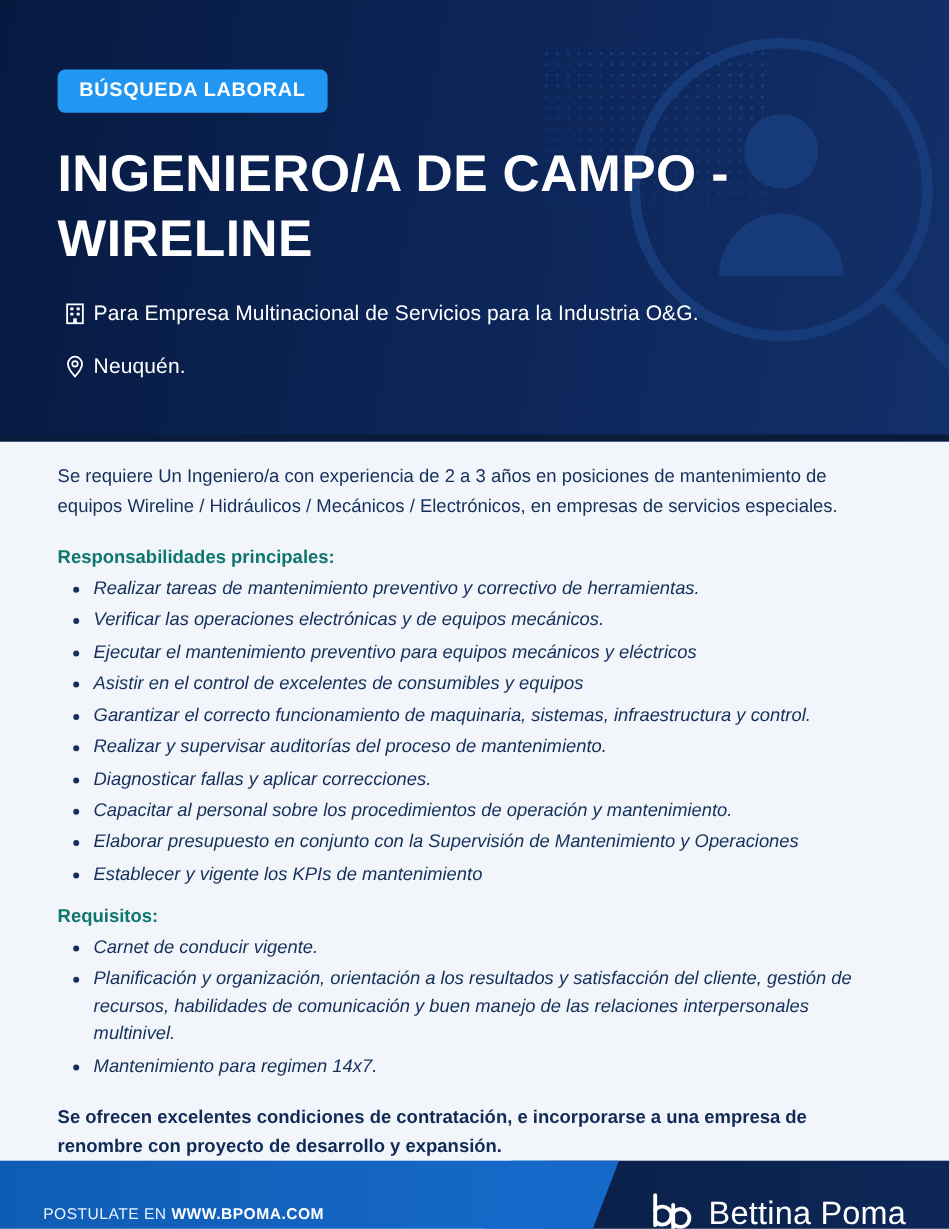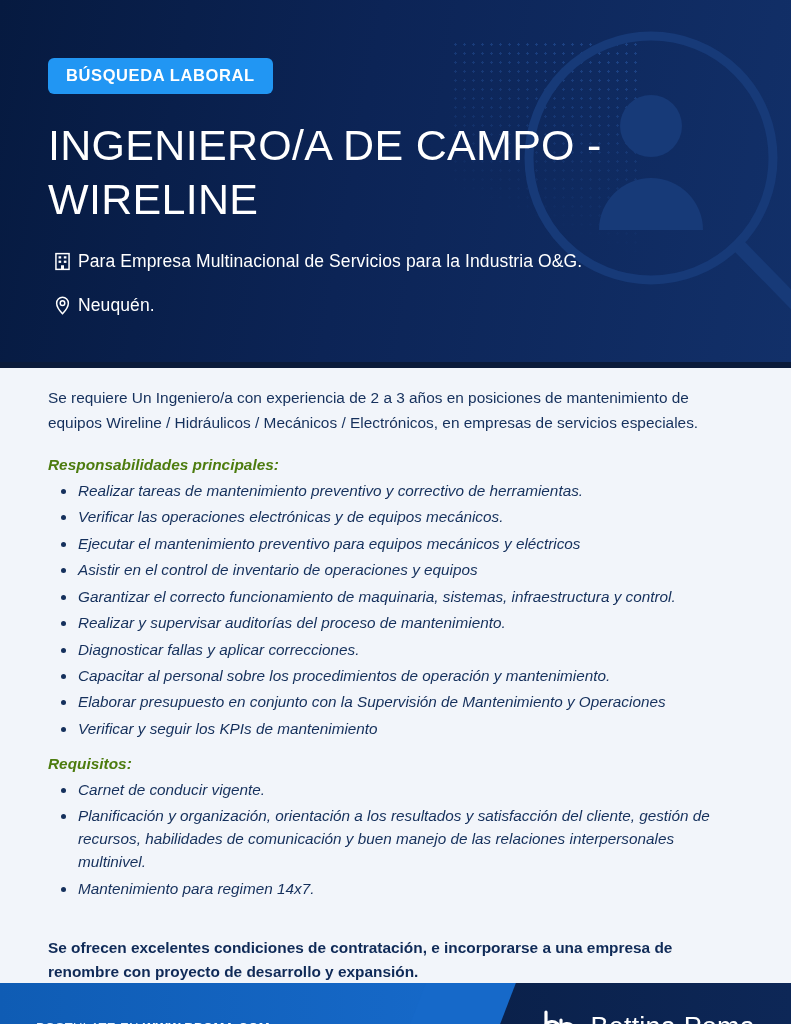--- a/index.html
+++ b/index.html
@@ -75,21 +75,21 @@
   }
 
   .job-title {
     position: absolute;
     left: 48px;
     top: 118px;
     width: 620px;
     color: #ffffff;
     font-size: 43px;
     line-height: 1.26;
-    font-weight: normal;
+    font-weight: bold;
     letter-spacing: .3px;
   }
 
   .meta {
     position: absolute;
     left: 50px;
     top: 248px;
     width: 660px;
     color: #ffffff;
   }
@@ -121,23 +121,22 @@
   }
   .intro {
     font-size: 15.4px;
     line-height: 1.62;
     color: #15305c;
     margin-bottom: 20px;
   }
   .section-title {
     font-size: 15.4px;
     font-weight: bold;
-    color: #4d7c0f;
+    color: #0f766e;
     margin: 6px 0 6px 0;
-    font-style: italic;
   }
   ul.bullets {
     list-style: none;
     margin: 0 0 14px 0;
     padding: 0;
     font-style: italic;
   }
   ul.bullets li {
     position: relative;
     font-size: 15.3px;
@@ -154,21 +153,21 @@
     width: 5px;
     height: 5px;
     border-radius: 50%;
     background: #15305c;
   }
   .closing {
     font-size: 15.4px;
     font-weight: bold;
     line-height: 1.52;
     color: #0f2a57;
-    margin-top: 36px;
+    margin-top: 20px;
     max-width: 690px;
   }
 
   
   .footer {
     position: relative;
     height: 88px;
     flex: none;
     display: flex;
     overflow: hidden;
@@ -283,27 +282,27 @@
 
   <div class="content">
 
     <p class="intro">Se requiere Un Ingeniero/a con experiencia de 2 a 3 años en posiciones de mantenimiento de equipos Wireline / Hidráulicos / Mecánicos / Electrónicos, en empresas de servicios especiales.</p>
 
     <h2 class="section-title">Responsabilidades principales:</h2>
     <ul class="bullets">
       <li>Realizar tareas de mantenimiento preventivo y correctivo de herramientas.</li>
       <li>Verificar las operaciones electrónicas y de equipos mecánicos.</li>
       <li>Ejecutar el mantenimiento preventivo para equipos mecánicos y eléctricos</li>
-      <li>Asistir en el control de inventario de operaciones y equipos</li>
+      <li>Asistir en el control de excelentes de consumibles y equipos</li>
       <li>Garantizar el correcto funcionamiento de maquinaria, sistemas, infraestructura y control.</li>
       <li>Realizar y supervisar auditorías del proceso de mantenimiento.</li>
       <li>Diagnosticar fallas y aplicar correcciones.</li>
       <li>Capacitar al personal sobre los procedimientos de operación y mantenimiento.</li>
       <li>Elaborar presupuesto en conjunto con la Supervisión de Mantenimiento y Operaciones</li>
-      <li>Verificar y seguir los KPIs de mantenimiento</li>
+      <li>Establecer y vigente los KPIs de mantenimiento</li>
     </ul>
 
     <h2 class="section-title">Requisitos:</h2>
     <ul class="bullets">
       <li>Carnet de conducir vigente.</li>
       <li>Planificación y organización, orientación a los resultados y satisfacción del cliente, gestión de recursos, habilidades de comunicación y buen manejo de las relaciones interpersonales multinivel.</li>
       <li>Mantenimiento para regimen 14x7.</li>
     </ul>
 
     <p class="closing">Se ofrecen excelentes condiciones de contratación, e incorporarse a una empresa de renombre con proyecto de desarrollo y expansión.</p>

